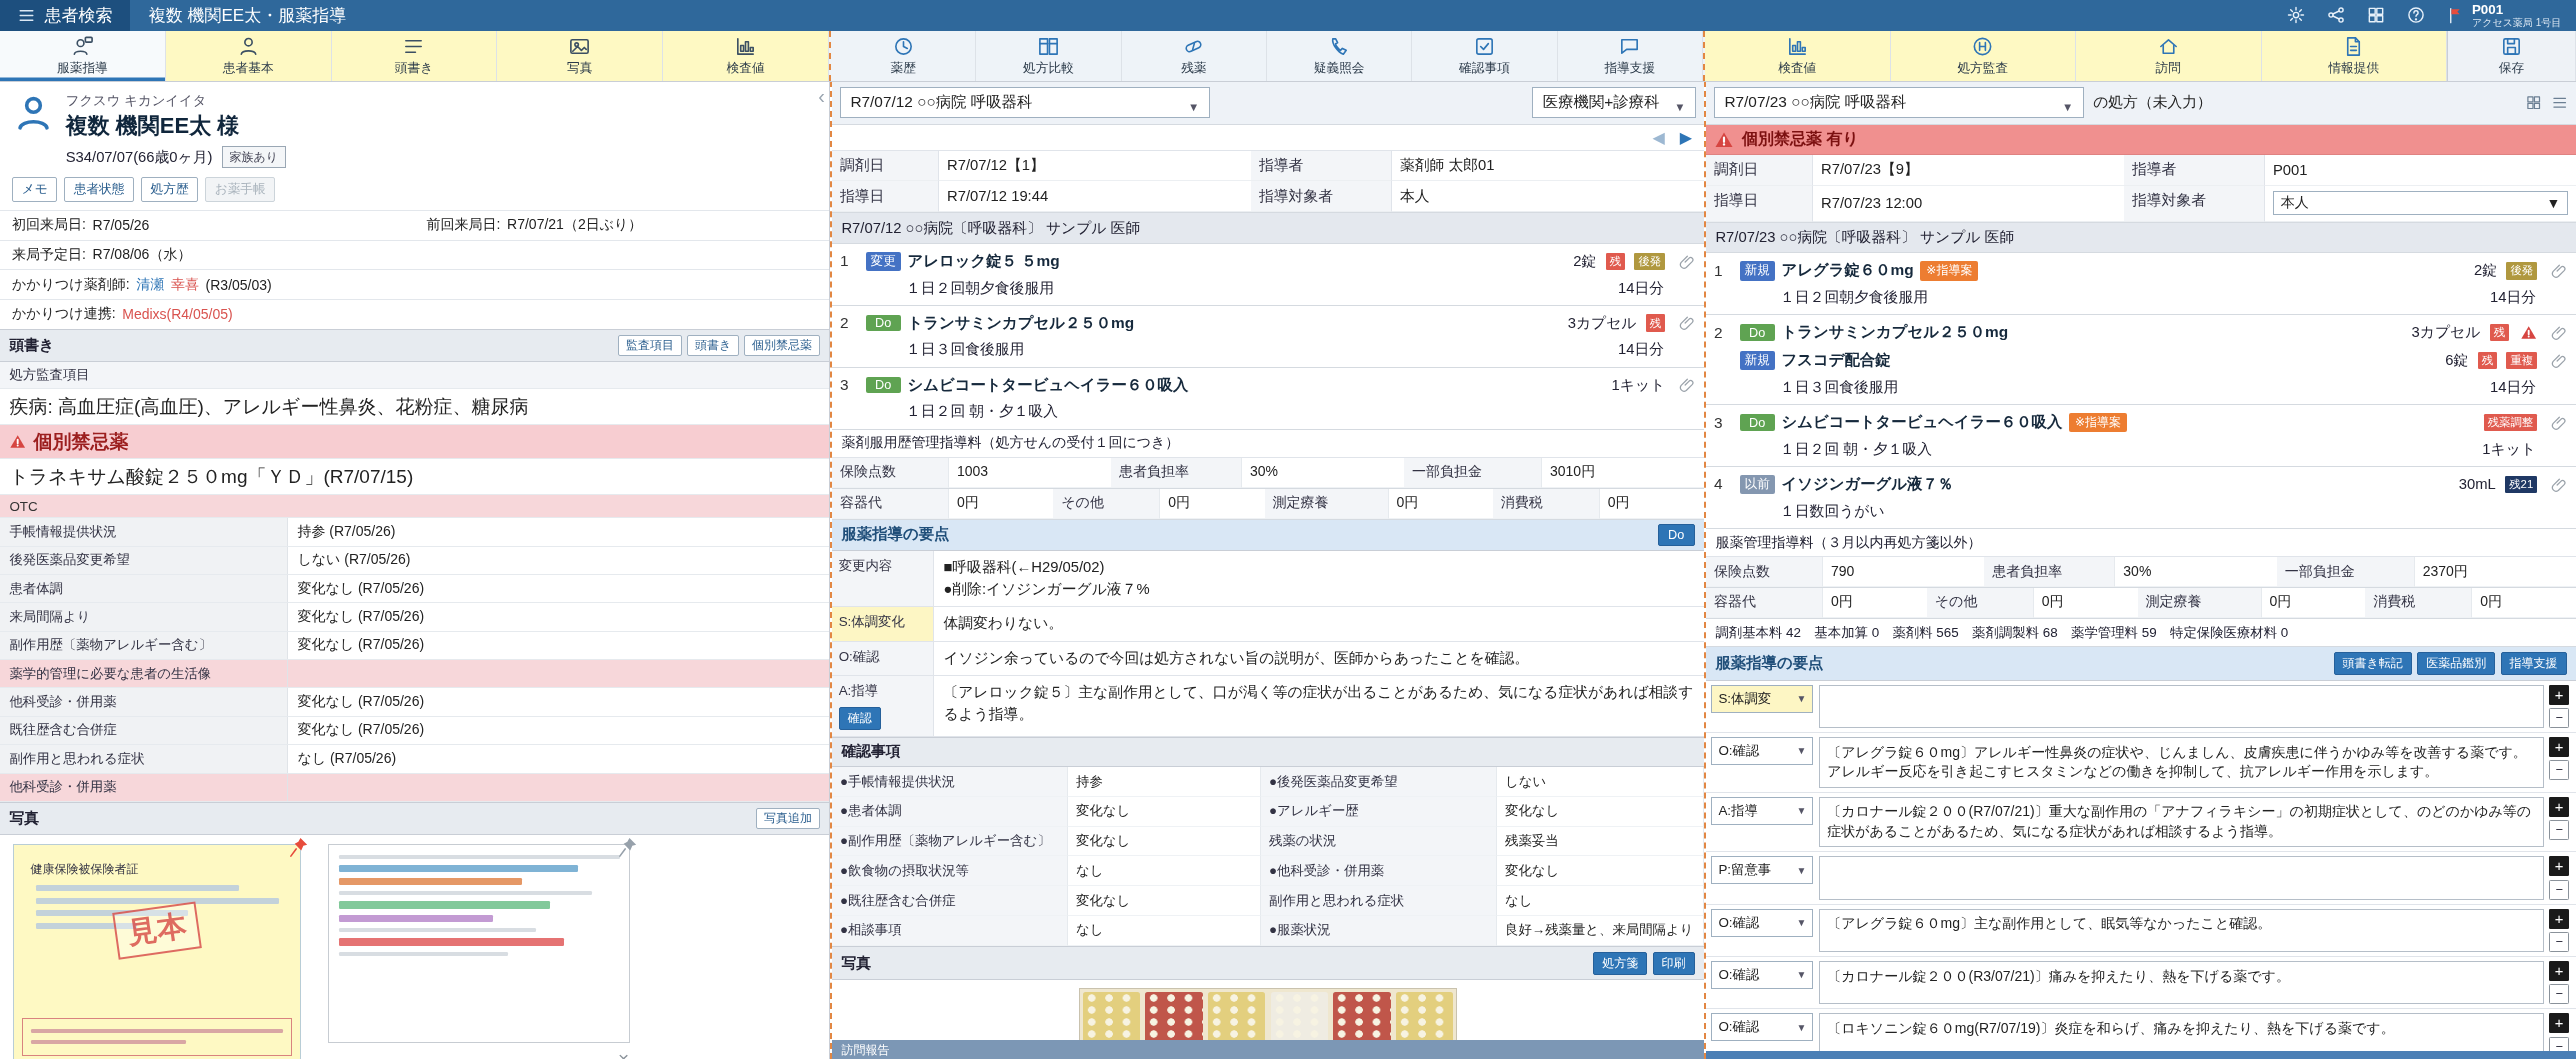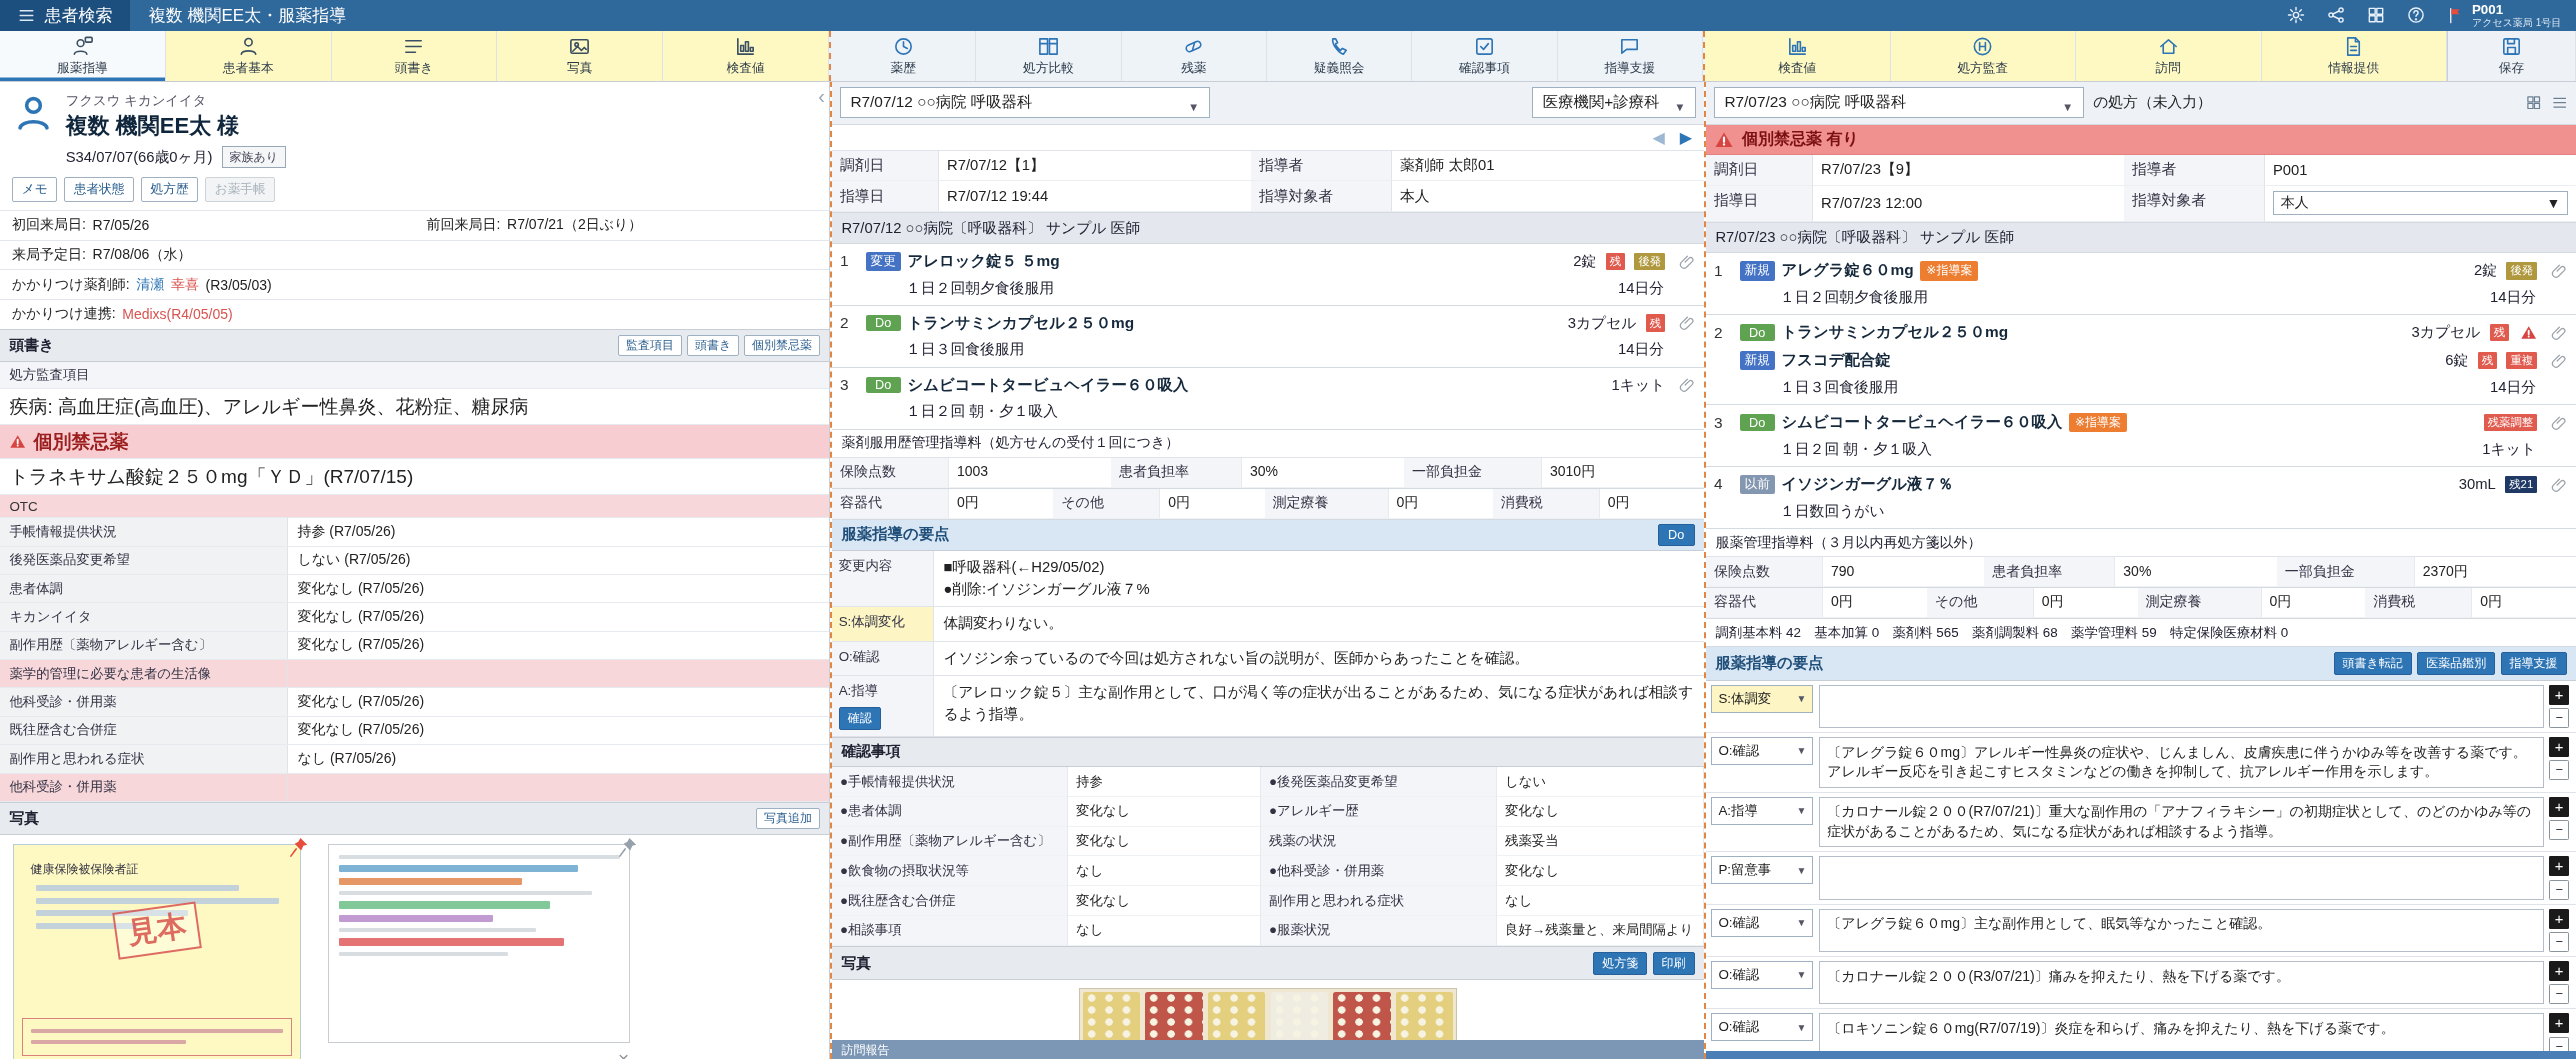--- a/index.html
+++ b/index.html
@@ -428,21 +428,21 @@
           </div>
           <div class="lkv">
             <div class="k">後発医薬品変更希望</div>
             <div class="v">しない (R7/05/26)</div>
           </div>
           <div class="lkv">
             <div class="k">患者体調</div>
             <div class="v">変化なし (R7/05/26)</div>
           </div>
           <div class="lkv">
-            <div class="k">キカンイイタ</div>
+            <div class="k">来局間隔より</div>
             <div class="v">変化なし (R7/05/26)</div>
           </div>
           <div class="lkv">
             <div class="k">副作用歴〔薬物アレルギー含む〕</div>
             <div class="v">変化なし (R7/05/26)</div>
           </div>
           <div class="lkv pink">
             <div class="k">薬学的管理に必要な患者の生活像</div>
             <div class="v"></div>
           </div>

